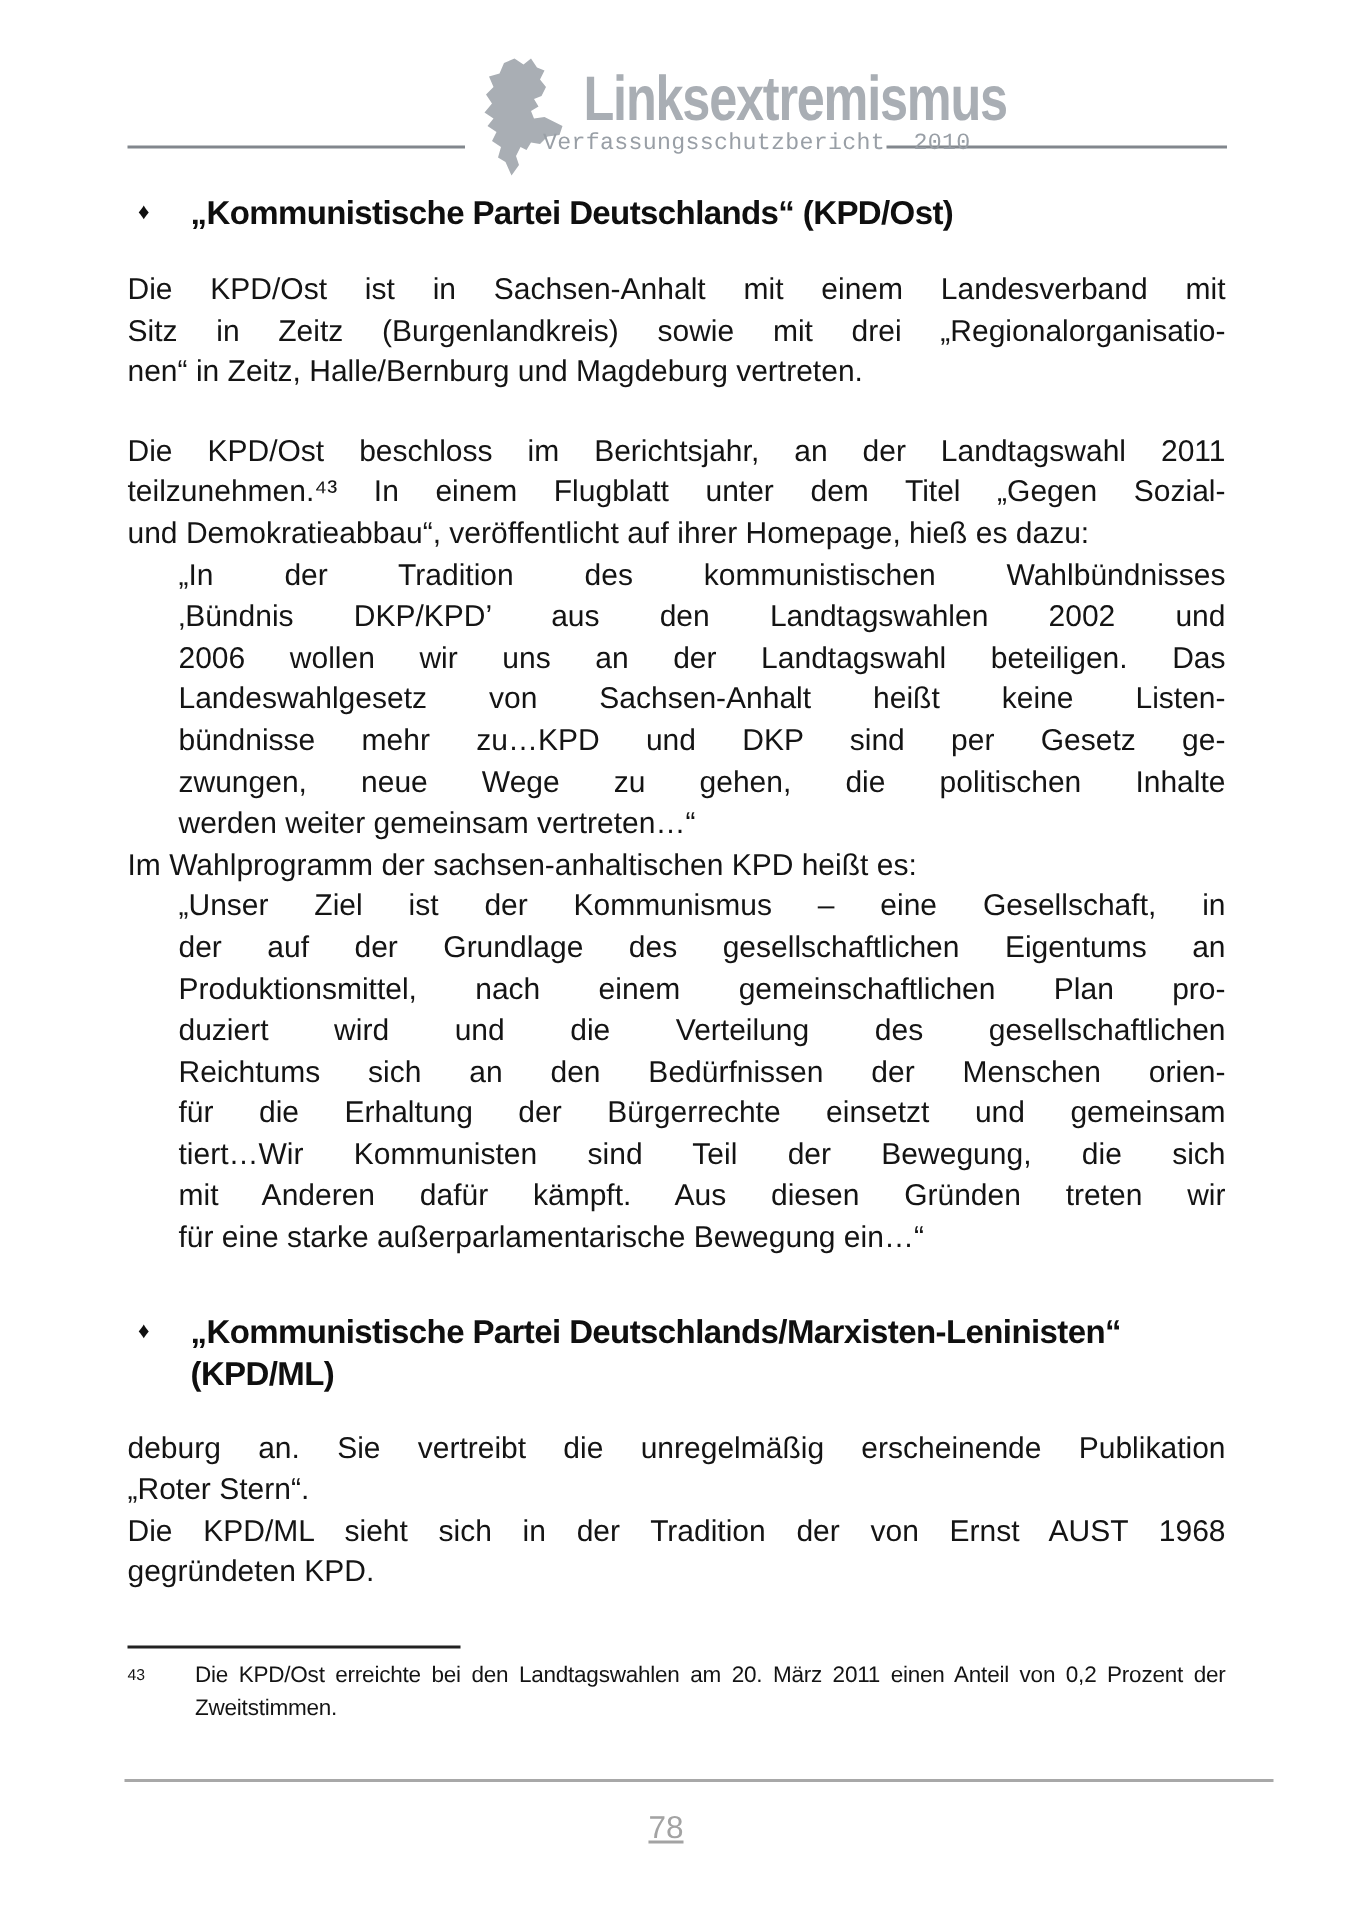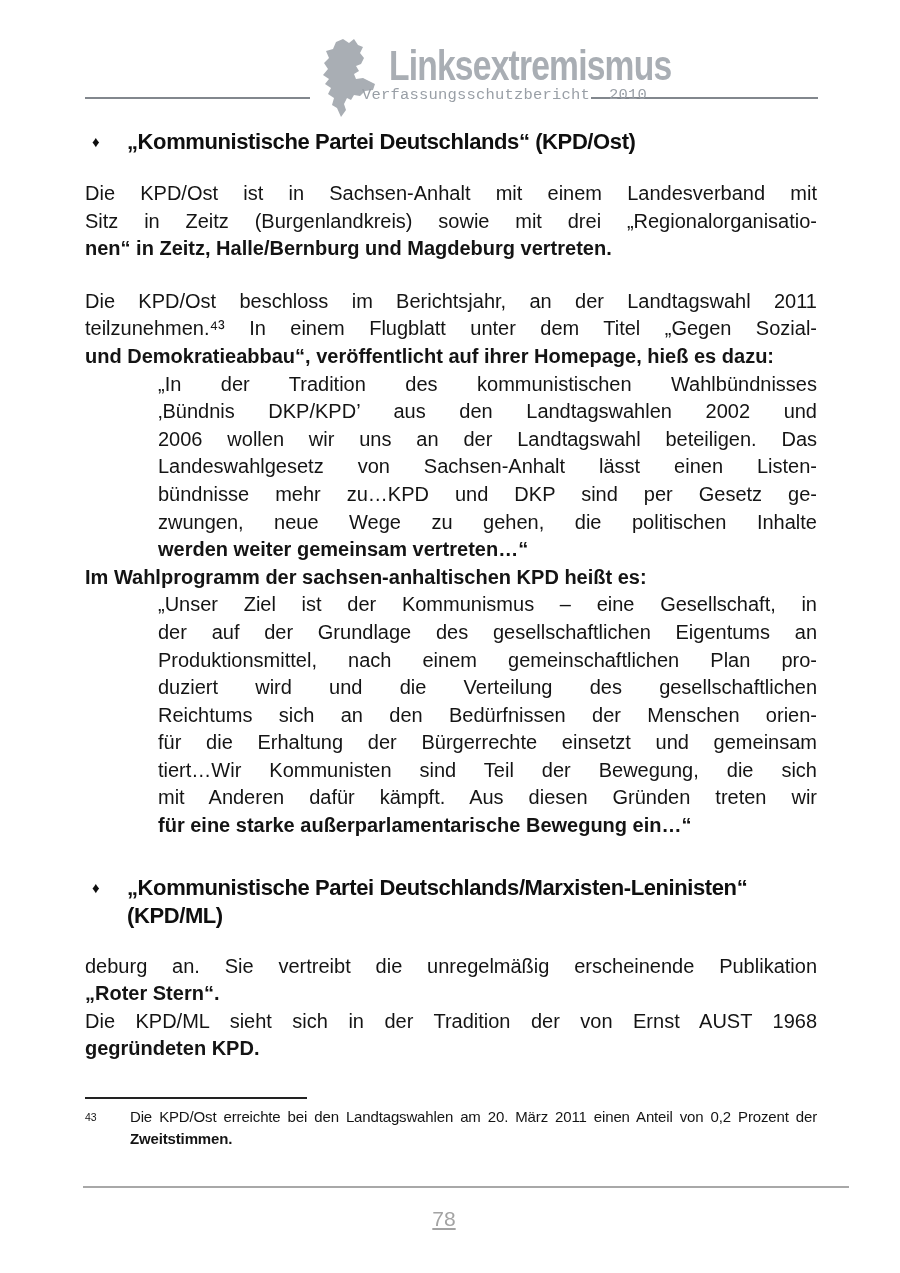--- a/index.html
+++ b/index.html
@@ -40,22 +40,22 @@
   }
   .bullet-cell {
     flex: 0 0 42px; width: 42px; box-sizing: border-box;
     padding-left: 7px; font-size: 15px; letter-spacing: 0; line-height: 28px;
   }
   .heading-lines { flex: 1; min-width: 0; }
   .heading-lines div { white-space: nowrap; }
 
   .para { font-size: 20px; line-height: 27.6px; }
   .tline { text-align: justify; text-align-last: justify; }
-  .tline.last { text-align-last: left; font-weight: bold; }
-  .quote { margin-left: 73px; }
+  .tline.last { text-align-last: left; }
+  .quote { margin-left: 34px; }
 
   #p1  { margin-top: 24px; }
   #p2  { margin-top: 25px; }
   #h2  { margin-top: 34px; }
   #p3a { margin-top: 23px; }
 
   
   .fnsep { margin-top: 34px; width: 222px; height: 2px; background: #222222; }
   .footnote {
     margin-top: 7px; display: flex;
@@ -104,21 +104,21 @@
     <div class="para" id="p2">
         <div class="tline">Die KPD/Ost beschloss im Berichtsjahr, an der Landtagswahl 2011</div>
         <div class="tline">teilzunehmen.⁴³ In einem Flugblatt unter dem Titel „Gegen Sozial-</div>
         <div class="tline last">und Demokratieabbau“, veröffentlicht auf ihrer Homepage, hieß es dazu:</div>
       </div>
 
     <div class="para quote" id="quote1">
         <div class="tline">„In der Tradition des kommunistischen Wahlbündnisses</div>
         <div class="tline">‚Bündnis DKP/KPD’ aus den Landtagswahlen 2002 und</div>
         <div class="tline">2006 wollen wir uns an der Landtagswahl beteiligen. Das</div>
-        <div class="tline">Landeswahlgesetz von Sachsen-Anhalt lässt einen Listen-</div>
+        <div class="tline">Landeswahlgesetz von Sachsen-Anhalt heißt keine Listen-</div>
         <div class="tline">bündnisse mehr zu…KPD und DKP sind per Gesetz ge-</div>
         <div class="tline">zwungen, neue Wege zu gehen, die politischen Inhalte</div>
         <div class="tline last">werden weiter gemeinsam vertreten…“</div>
       </div>
 
     <div class="para" id="leadin">
       <div class="tline last">Im Wahlprogramm der sachsen-anhaltischen KPD heißt es:</div>
     </div>
 
     <div class="para quote" id="quote2">

